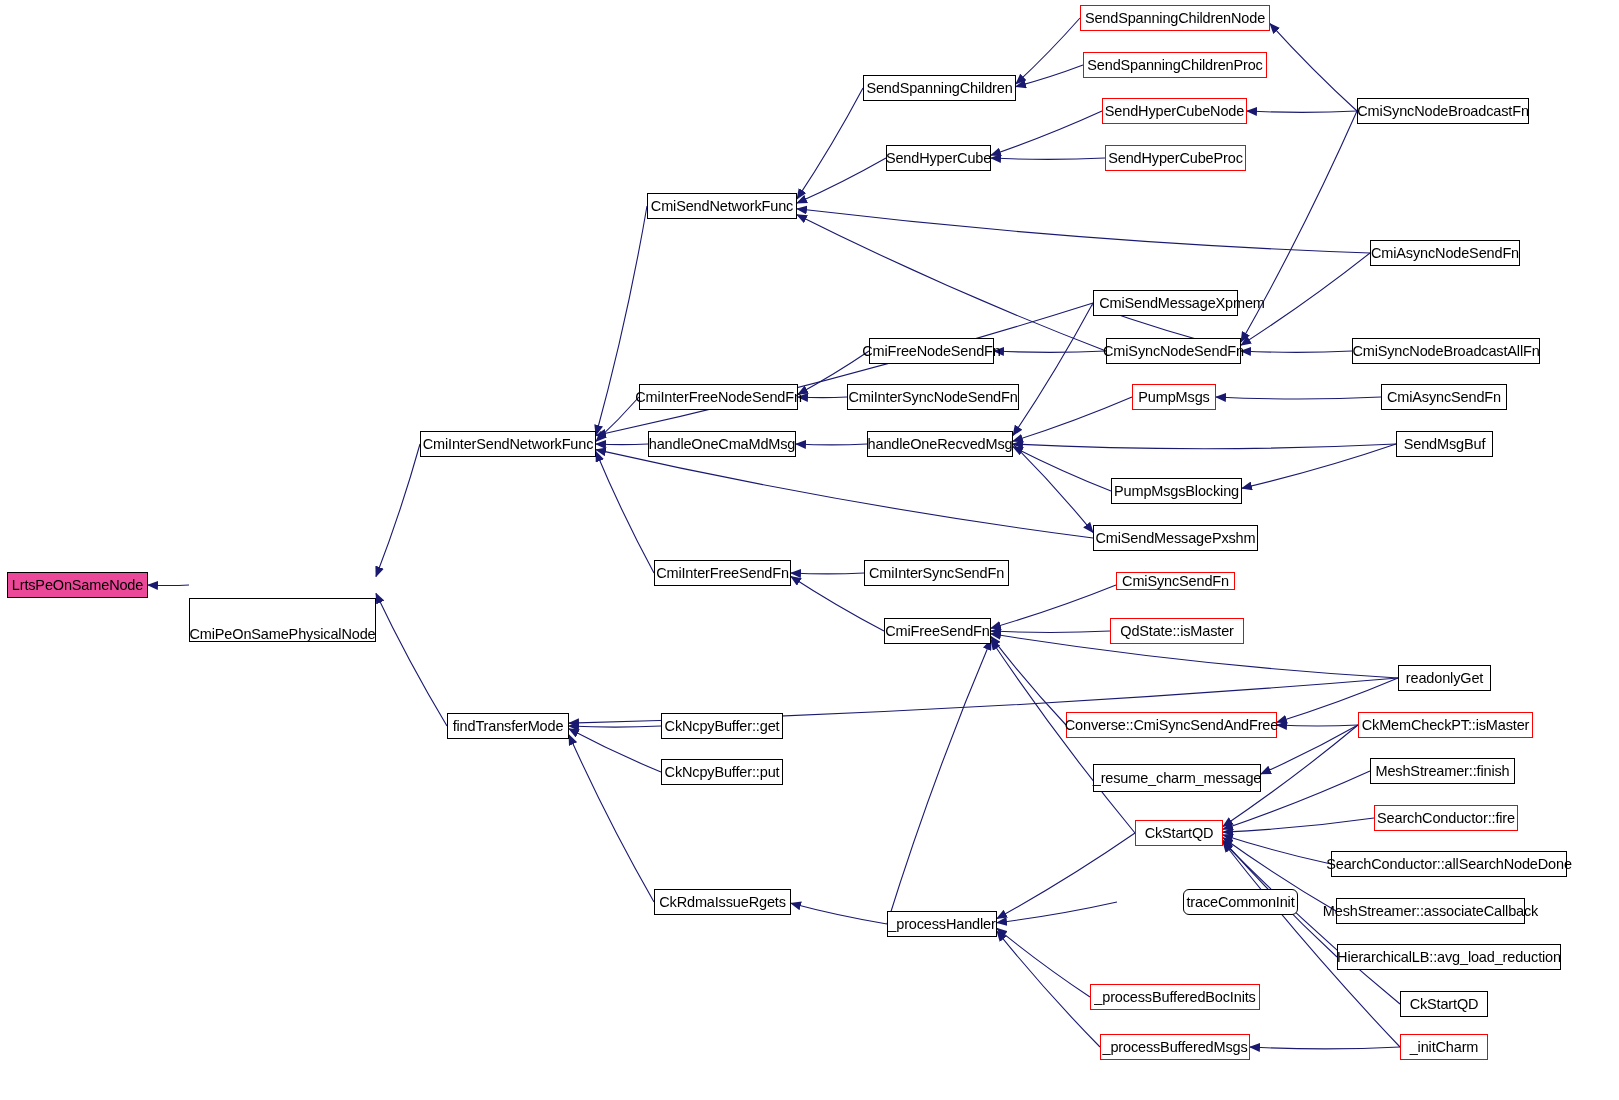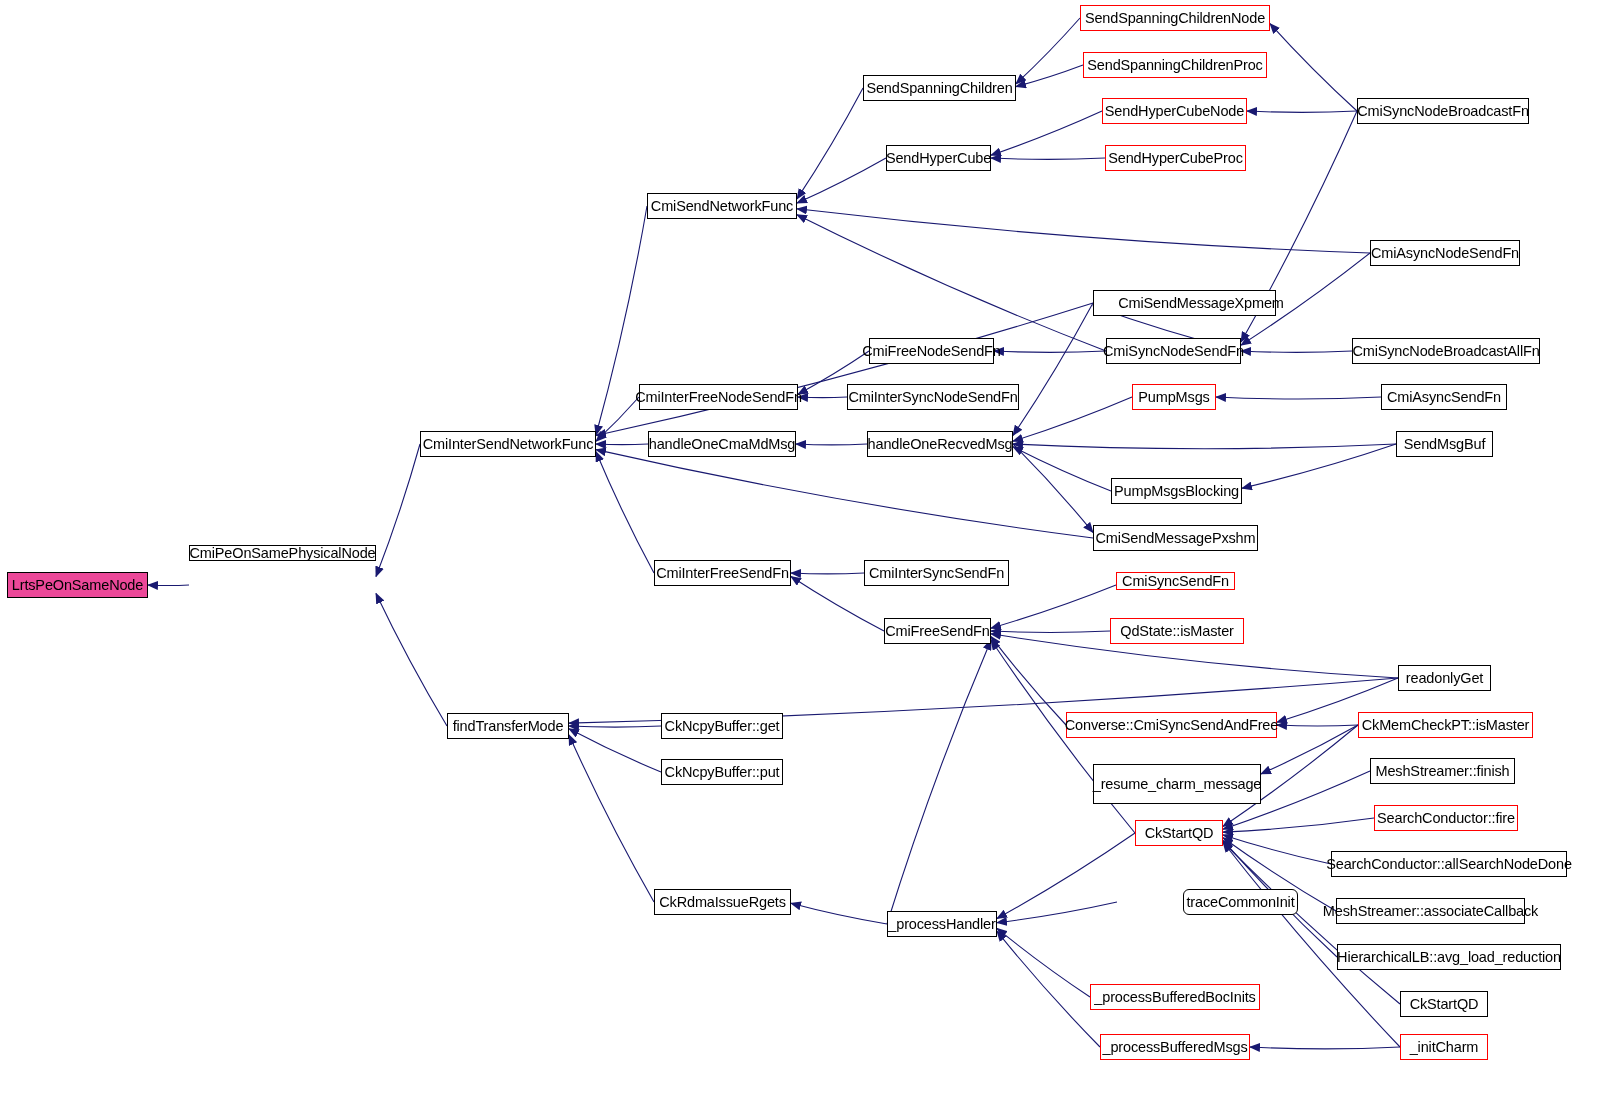--- a/index.html
+++ b/index.html
@@ -123,21 +123,21 @@
         <path d="M1400,1004 Q1307.5,927.3 1223,842.0" fill="none" stroke="#191970" stroke-width="1.1" marker-end="url(#arrow)"></path>
         <path d="M1400,1047 Q1306.5,948.8 1223,842.0" fill="none" stroke="#191970" stroke-width="1.1" marker-end="url(#arrow)"></path>
         <path d="M1358,725 Q1293.0,779.1 1223,826.5" fill="none" stroke="#191970" stroke-width="1.1" marker-end="url(#arrow)"></path>
         <path d="M1400,1047 Q1325.0,1050.7 1250,1047.0" fill="none" stroke="#191970" stroke-width="1.1" marker-end="url(#arrow)"></path>
       </g>
   </svg>
   <div id="nodes">
       <div class="node root" style="left: 7px; top: 572px; width: 141px; height: 26px;">
         <span>LrtsPeOnSameNode</span>
       </div>
-      <div class="node" style="left: 189px; top: 545px; width: 187px; height: 16px;">
+      <div class="node" style="left: 189px; top: 598px; width: 187px; height: 44px; align-items: flex-end;">
         <span>CmiPeOnSamePhysicalNode</span>
       </div>
       <div class="node" style="left: 420px; top: 431px; width: 176px; height: 26px;">
         <span>CmiInterSendNetworkFunc</span>
       </div>
       <div class="node" style="left: 447px; top: 713px; width: 122px; height: 26px;">
         <span>findTransferMode</span>
       </div>
       <div class="node" style="left: 654px; top: 889px; width: 137px; height: 26px;">
         <span>CkRdmaIssueRgets</span>
@@ -162,21 +162,21 @@
       </div>
       <div class="node red" style="left: 1105px; top: 145px; width: 141px; height: 26px;">
         <span>SendHyperCubeProc</span>
       </div>
       <div class="node" style="left: 1357px; top: 98px; width: 172px; height: 26px;">
         <span>CmiSyncNodeBroadcastFn</span>
       </div>
       <div class="node" style="left: 1370px; top: 240px; width: 150px; height: 26px;">
         <span>CmiAsyncNodeSendFn</span>
       </div>
-      <div class="node" style="left: 1093px; top: 290px; width: 183px; height: 26px; padding-left: 40px;">
+      <div class="node" style="left: 1093px; top: 290px; width: 145px; height: 26px; padding-left: 40px;">
         <span>CmiSendMessageXpmem</span>
       </div>
       <div class="node" style="left: 869px; top: 338px; width: 125px; height: 26px;">
         <span>CmiFreeNodeSendFn</span>
       </div>
       <div class="node" style="left: 1106px; top: 338px; width: 135px; height: 26px;">
         <span>CmiSyncNodeSendFn</span>
       </div>
       <div class="node" style="left: 1352px; top: 338px; width: 188px; height: 26px;">
         <span>CmiSyncNodeBroadcastAllFn</span>
@@ -228,21 +228,21 @@
       </div>
       <div class="node red" style="left: 1066px; top: 712px; width: 211px; height: 26px;">
         <span>Converse::CmiSyncSendAndFree</span>
       </div>
       <div class="node red" style="left: 1358px; top: 712px; width: 175px; height: 26px;">
         <span>CkMemCheckPT::isMaster</span>
       </div>
       <div class="node" style="left: 1370px; top: 758px; width: 145px; height: 26px;">
         <span>MeshStreamer::finish</span>
       </div>
-      <div class="node" style="left: 1093px; top: 764px; width: 168px; height: 40px;">
+      <div class="node" style="left: 1093px; top: 764px; width: 168px; height: 28px;">
         <span>_resume_charm_message</span>
       </div>
       <div class="node red" style="left: 1374px; top: 805px; width: 144px; height: 26px;">
         <span>SearchConductor::fire</span>
       </div>
       <div class="node red" style="left: 1135px; top: 820px; width: 88px; height: 26px;">
         <span>CkStartQD</span>
       </div>
       <div class="node" style="left: 1331px; top: 851px; width: 236px; height: 26px;">
         <span>SearchConductor::allSearchNodeDone</span>

